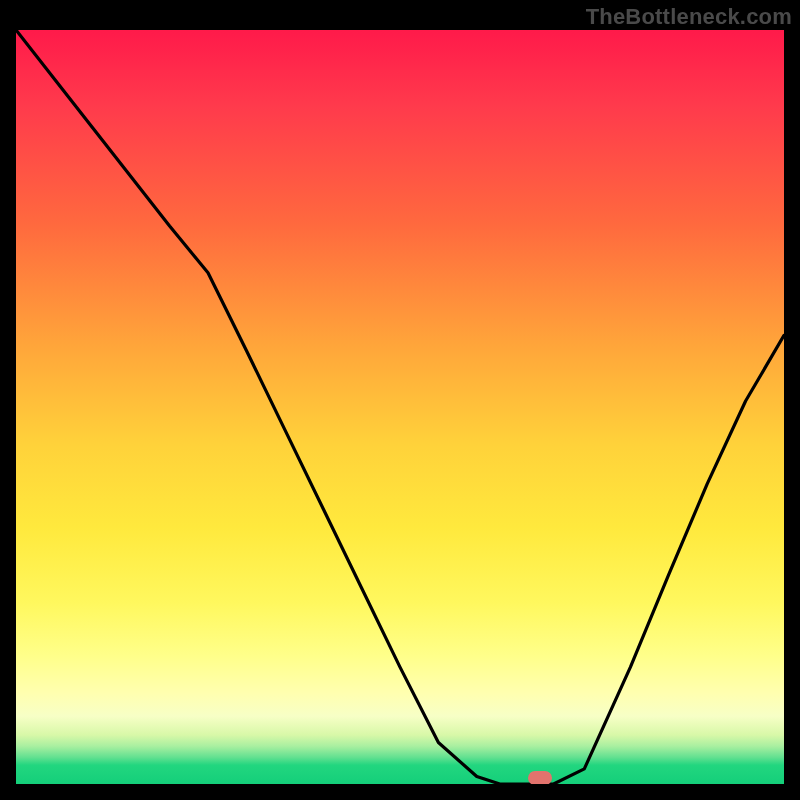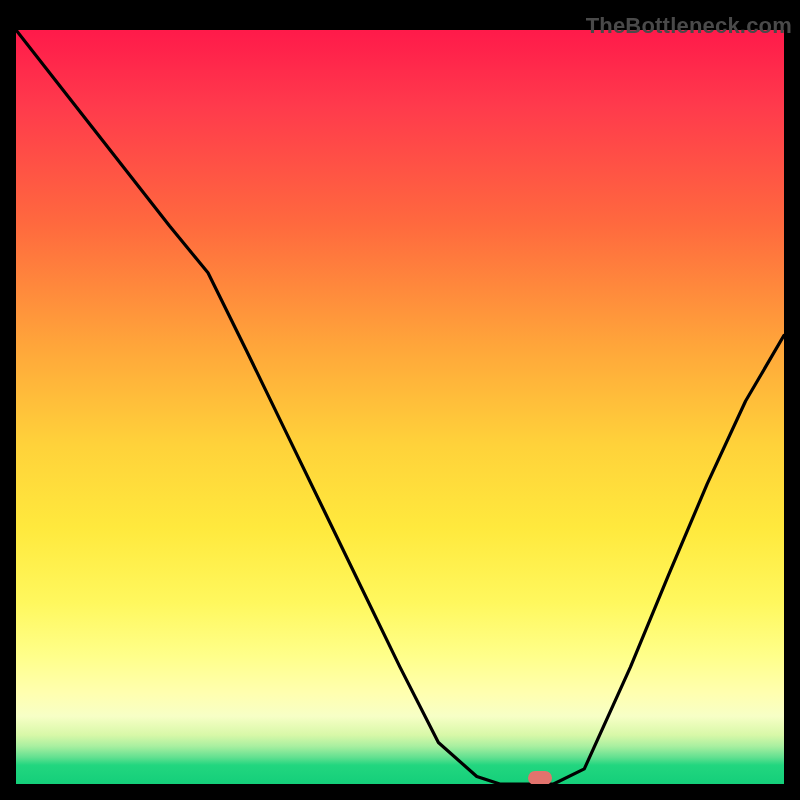--- a/index.html
+++ b/index.html
@@ -12,21 +12,21 @@
     font-family: Arial, Helvetica, sans-serif;
   }
   .frame {
     position: relative;
     width: 800px;
     height: 800px;
     background: #000;
   }
   .watermark {
     position: absolute;
-    top: 13px;
+    top: 4px;
     right: 8px;
     color: #4a4a4a;
     font-size: 22px;
     font-weight: 600;
     letter-spacing: 0.2px;
     z-index: 30;
   }
   .plot-area {
     position: absolute;
     left: 16px;

